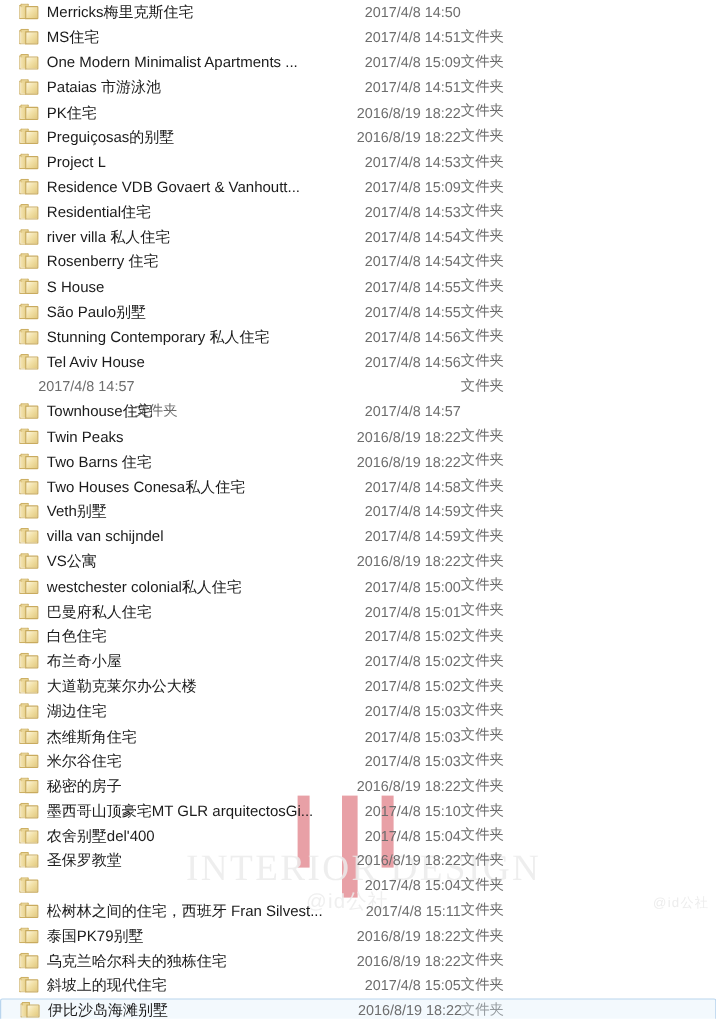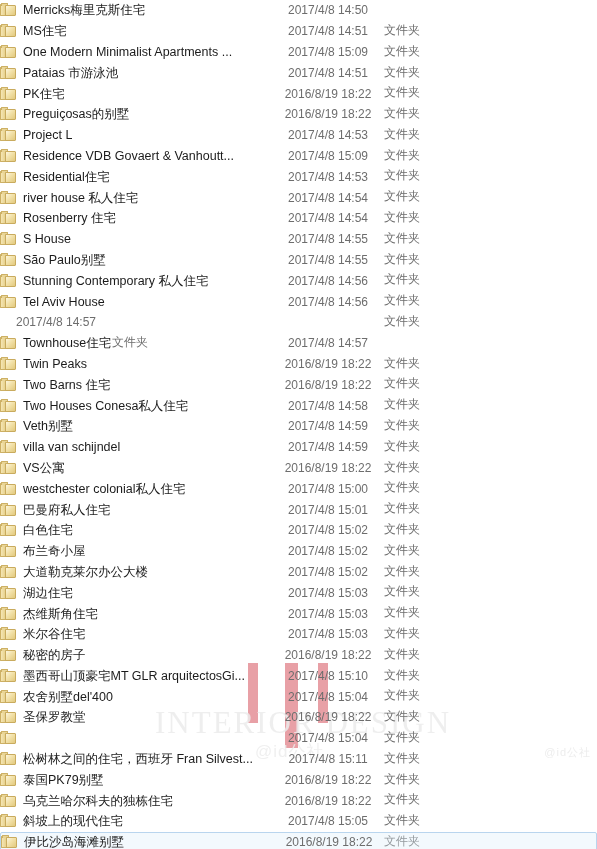--- a/index.html
+++ b/index.html
@@ -80,27 +80,28 @@
     border: 1px solid #b9d5ee;
     background: rgba(222,238,250,0.35);
     border-radius: 2px;
   }
 
   .cell-name {
     display: flex;
     align-items: center;
     width: 272px;
     min-width: 272px;
+    padding-left: 16px;
     box-sizing: border-box;
     overflow: hidden;
   }
   .cell-date {
     width: 112px;
     min-width: 112px;
-    text-align: center;
+    text-align: right;
     padding-left: 0px;
     box-sizing: border-box;
   }
   .cell-type {
     width: 80px;
     min-width: 80px;
     text-align: left;
     box-sizing: border-box;
     margin-top: 39px;
   }
@@ -281,21 +282,21 @@
       <div class="cell-date"><span class="date-text">2017/4/8 14:53</span></div>
       <div class="cell-type"><span class="type-text">文件夹</span></div>
     </div>
     <div class="file-row">
       <div class="cell-name">
         <span class="folder-icon">
           <span class="fi-back"></span>
           <span class="fi-tab"></span>
           <span class="fi-front"></span>
         </span>
-        <span class="name-text">river house 私人住宅</span>
+        <span class="name-text">river villa 私人住宅</span>
       </div>
       <div class="cell-date"><span class="date-text">2017/4/8 14:54</span></div>
       <div class="cell-type"><span class="type-text">文件夹</span></div>
     </div>
     <div class="file-row">
       <div class="cell-name">
         <span class="folder-icon">
           <span class="fi-back"></span>
           <span class="fi-tab"></span>
           <span class="fi-front"></span>

